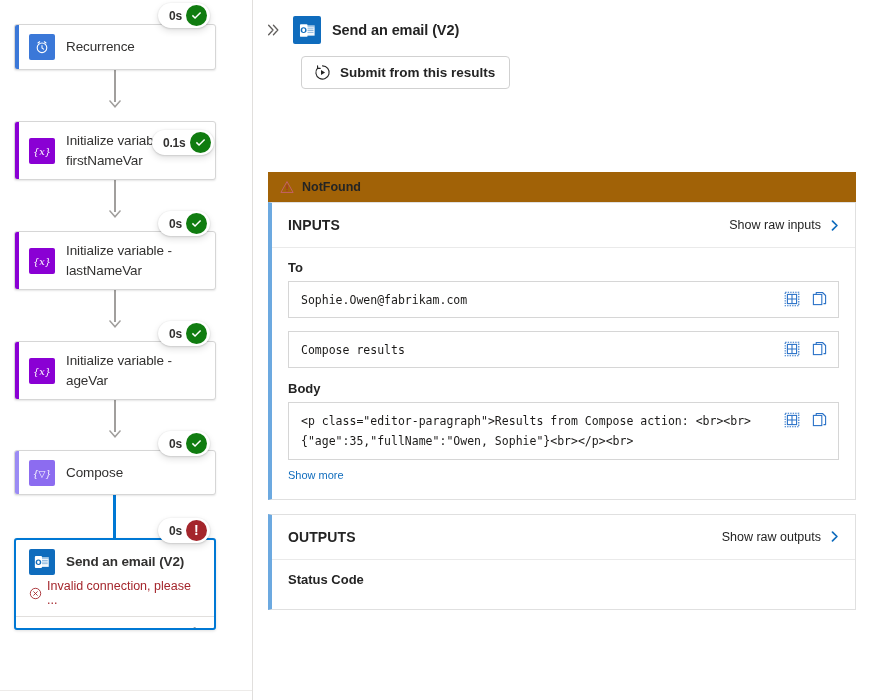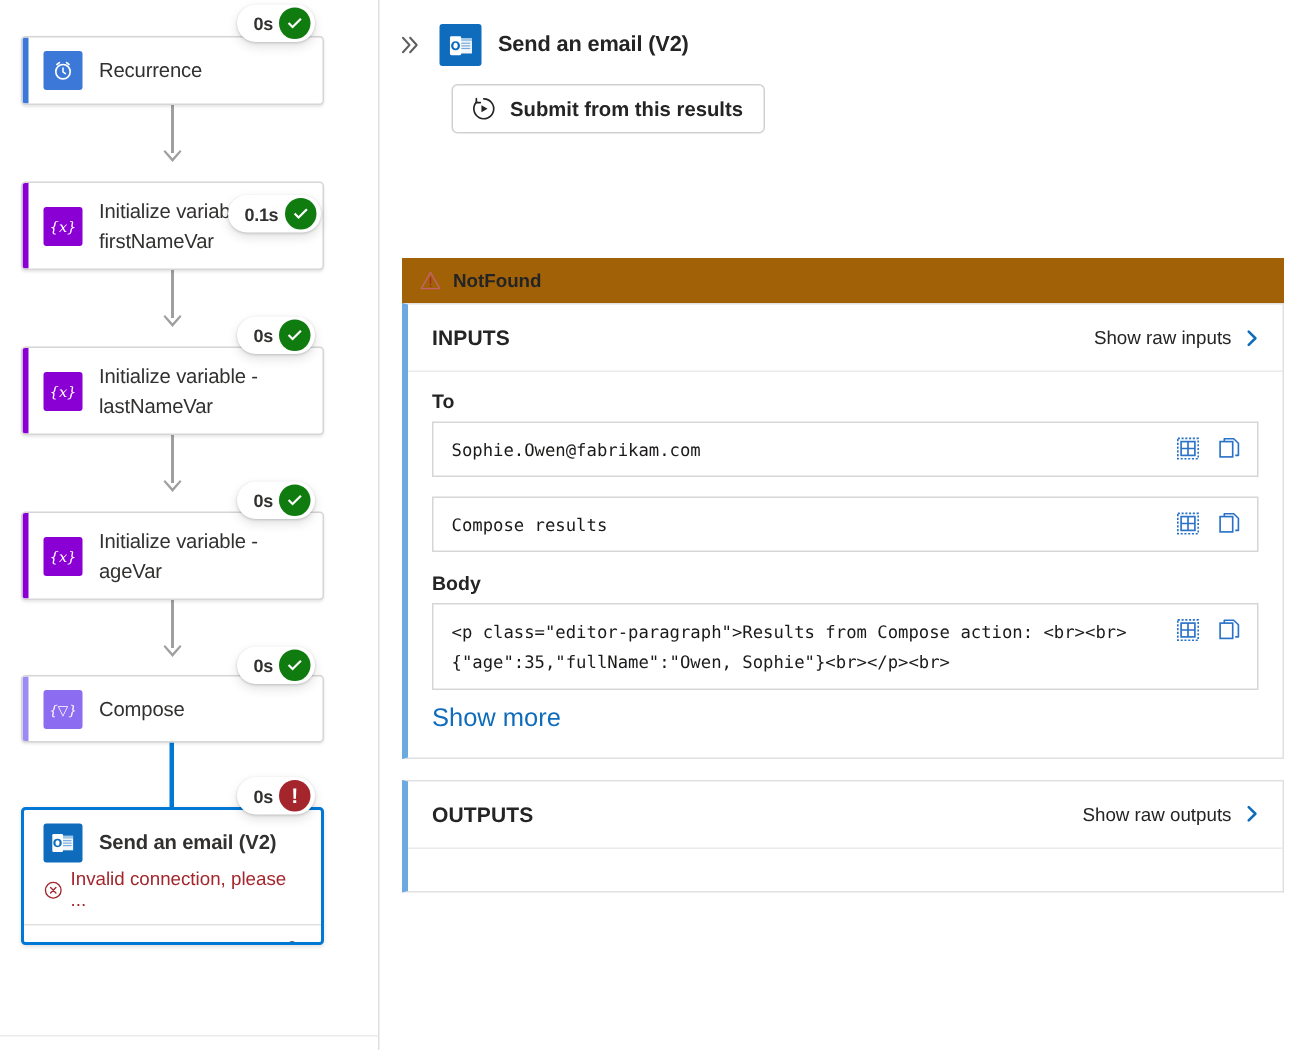--- a/index.html
+++ b/index.html
@@ -232,21 +232,21 @@
     white-space: pre-wrap;
     word-break: break-word;
     padding-top: 1px;
   }
   .field-actions { display: flex; gap: 12px; flex: 0 0 auto; padding-top: 2px; }
   .fa-icon { width: 16px; height: 16px; color: #2a72c8; cursor: pointer; display:block; }
   .fa-icon svg { width: 16px; height: 16px; display: block; }
 
   .show-more {
     margin-top: 9px;
-    font-size: 17px; color: #0f6cbd; cursor: pointer;
+    font-size: 11px; color: #0f6cbd; cursor: pointer;
     display: inline-block;
   }
 </style>
 </head>
 <body>
 
 <div id="root">
 
   <div id="canvas">
 
@@ -555,19 +555,20 @@
             <span>Show raw outputs</span>
             <span class="chev">
               <svg viewBox="0 0 16 16">
                   <path d="M5.5 2.5 11 8l-5.5 5.5" fill="none" stroke="#0f6cbd" stroke-width="2.1" stroke-linecap="round" stroke-linejoin="round"></path>
                 </svg>
             </span>
           </div>
         </div>
         <div class="section-body">
           <div class="field">
+            <div class="field-label">Status Code</div>
           </div>
         </div>
       </div>
 
     </div>
   </div>
 </div>
 
 </body></html>

